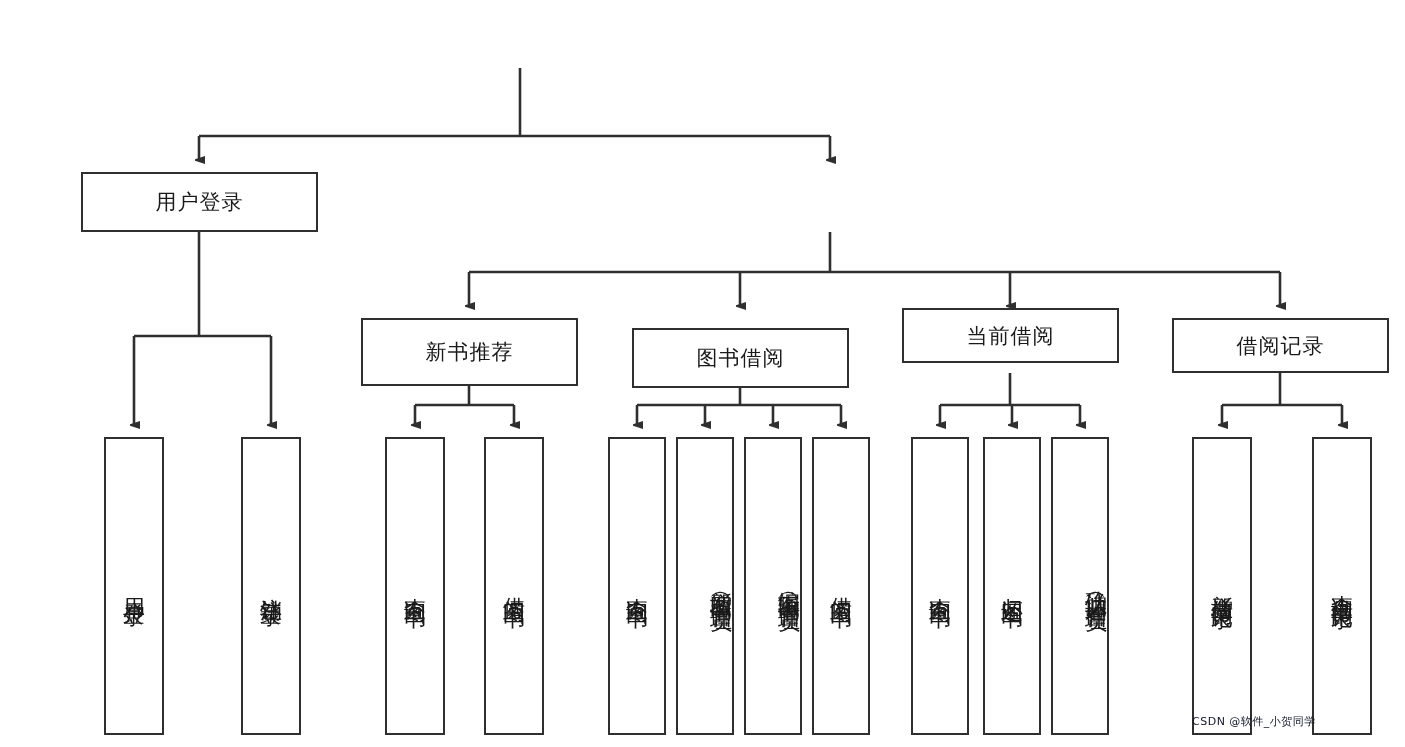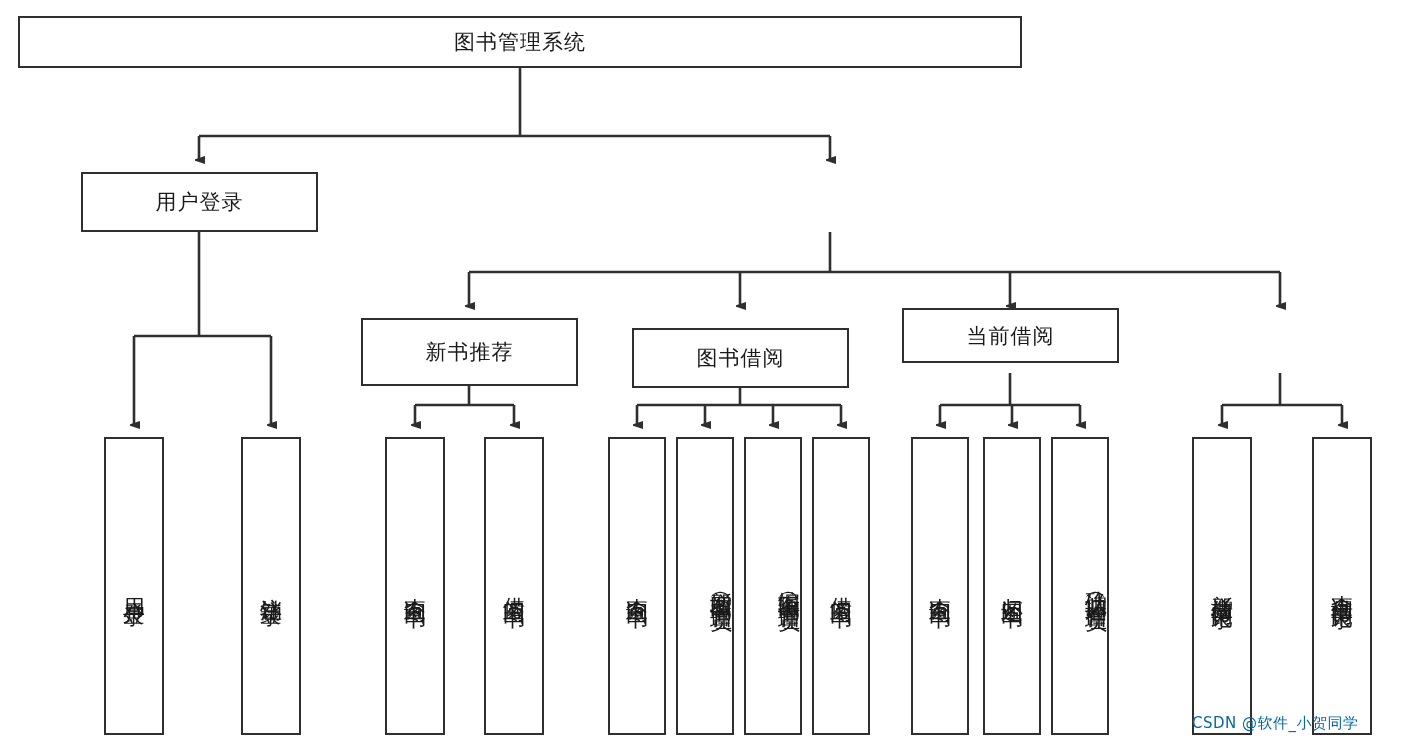--- a/index.html
+++ b/index.html
@@ -38,22 +38,22 @@
     padding:6px 0;
   }
   .node.v-node.top-al{align-items:flex-start;}
 
   .label{display:block;white-space:nowrap;}
 
   
   #watermark{
     position:absolute;
     left:1192px;top:714px;
-    font-size:15px;
-    color:#0369a1;
+    font-size:11px;
+    color:#0f172a;
     letter-spacing:.5px;
     white-space:nowrap;
   }
 </style>
 </head>
 <body>
 
 <div id="stage">
 
   <svg id="wires" viewBox="0 0 1405 747" xmlns="http://www.w3.org/2000/svg">
@@ -99,34 +99,34 @@
       <path d="M1012,405 L1012,425" marker-end="url(#arrow)"></path>
       <path d="M1080,405 L1080,425" marker-end="url(#arrow)"></path>
 
       <path d="M1280,373 L1280,405"></path>
       <path d="M1222,405 L1342,405"></path>
       <path d="M1222,405 L1222,425" marker-end="url(#arrow)"></path>
       <path d="M1342,405 L1342,425" marker-end="url(#arrow)"></path>
     </g>
   </svg>
 
-  <div class="node h-node" style="left: 18px; top: 16px; width: 1004px; height: 52px;">
-      <span class="label">图书管理系统</span>
-    </div>
     <div class="node h-node" style="left: 81px; top: 172px; width: 237px; height: 60px;">
       <span class="label">用户登录</span>
     </div>
     <div class="node h-node" style="left: 361px; top: 318px; width: 217px; height: 68px;">
       <span class="label">新书推荐</span>
     </div>
     <div class="node h-node" style="left: 632px; top: 328px; width: 217px; height: 60px;">
       <span class="label">图书借阅</span>
     </div>
     <div class="node h-node" style="left: 902px; top: 308px; width: 217px; height: 55px;">
       <span class="label">当前借阅</span>
+    </div>
+    <div class="node h-node" style="left: 1172px; top: 318px; width: 217px; height: 55px;">
+      <span class="label">借阅记录</span>
     </div>
     <div class="node v-node" style="left: 104px; top: 437px; width: 60px; height: 298px;">
       <span class="label">用户登录</span>
     </div>
     <div class="node v-node" style="left: 241px; top: 437px; width: 60px; height: 298px;">
       <span class="label">注销登录</span>
     </div>
     <div class="node v-node" style="left: 385px; top: 437px; width: 60px; height: 298px;">
       <span class="label">查询图书</span>
     </div>

